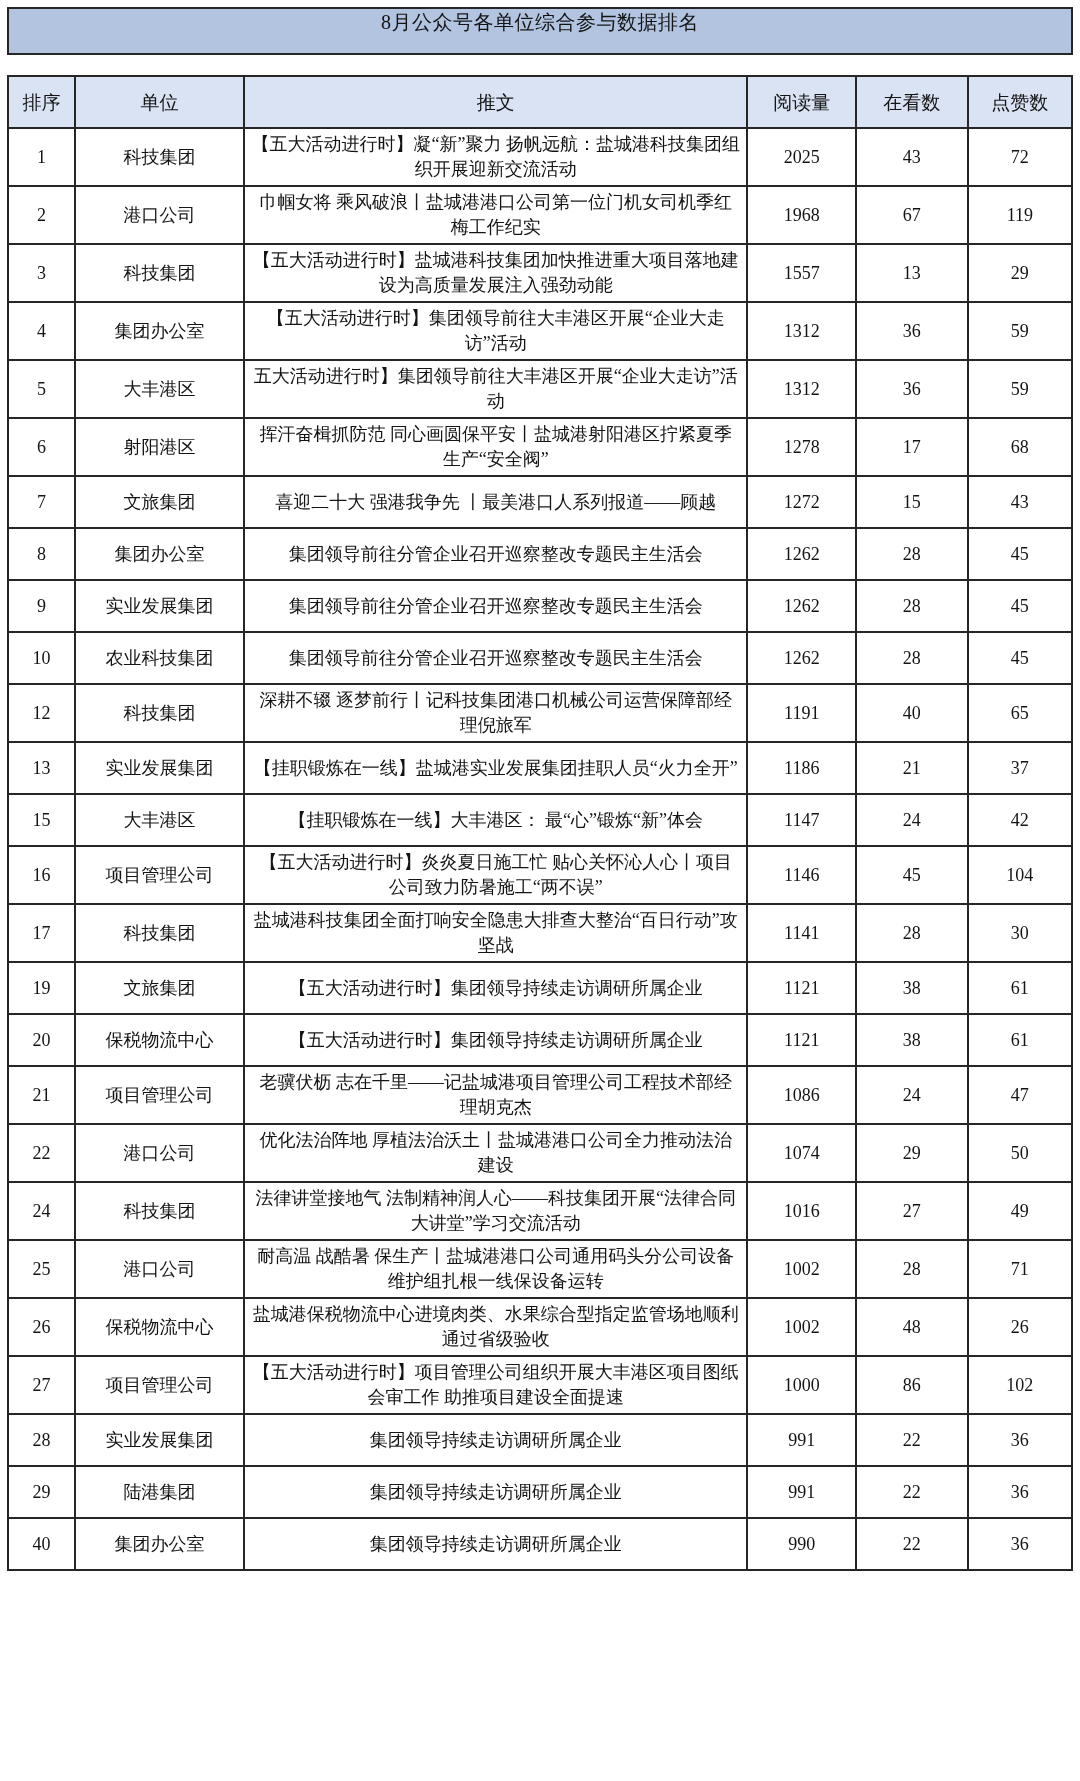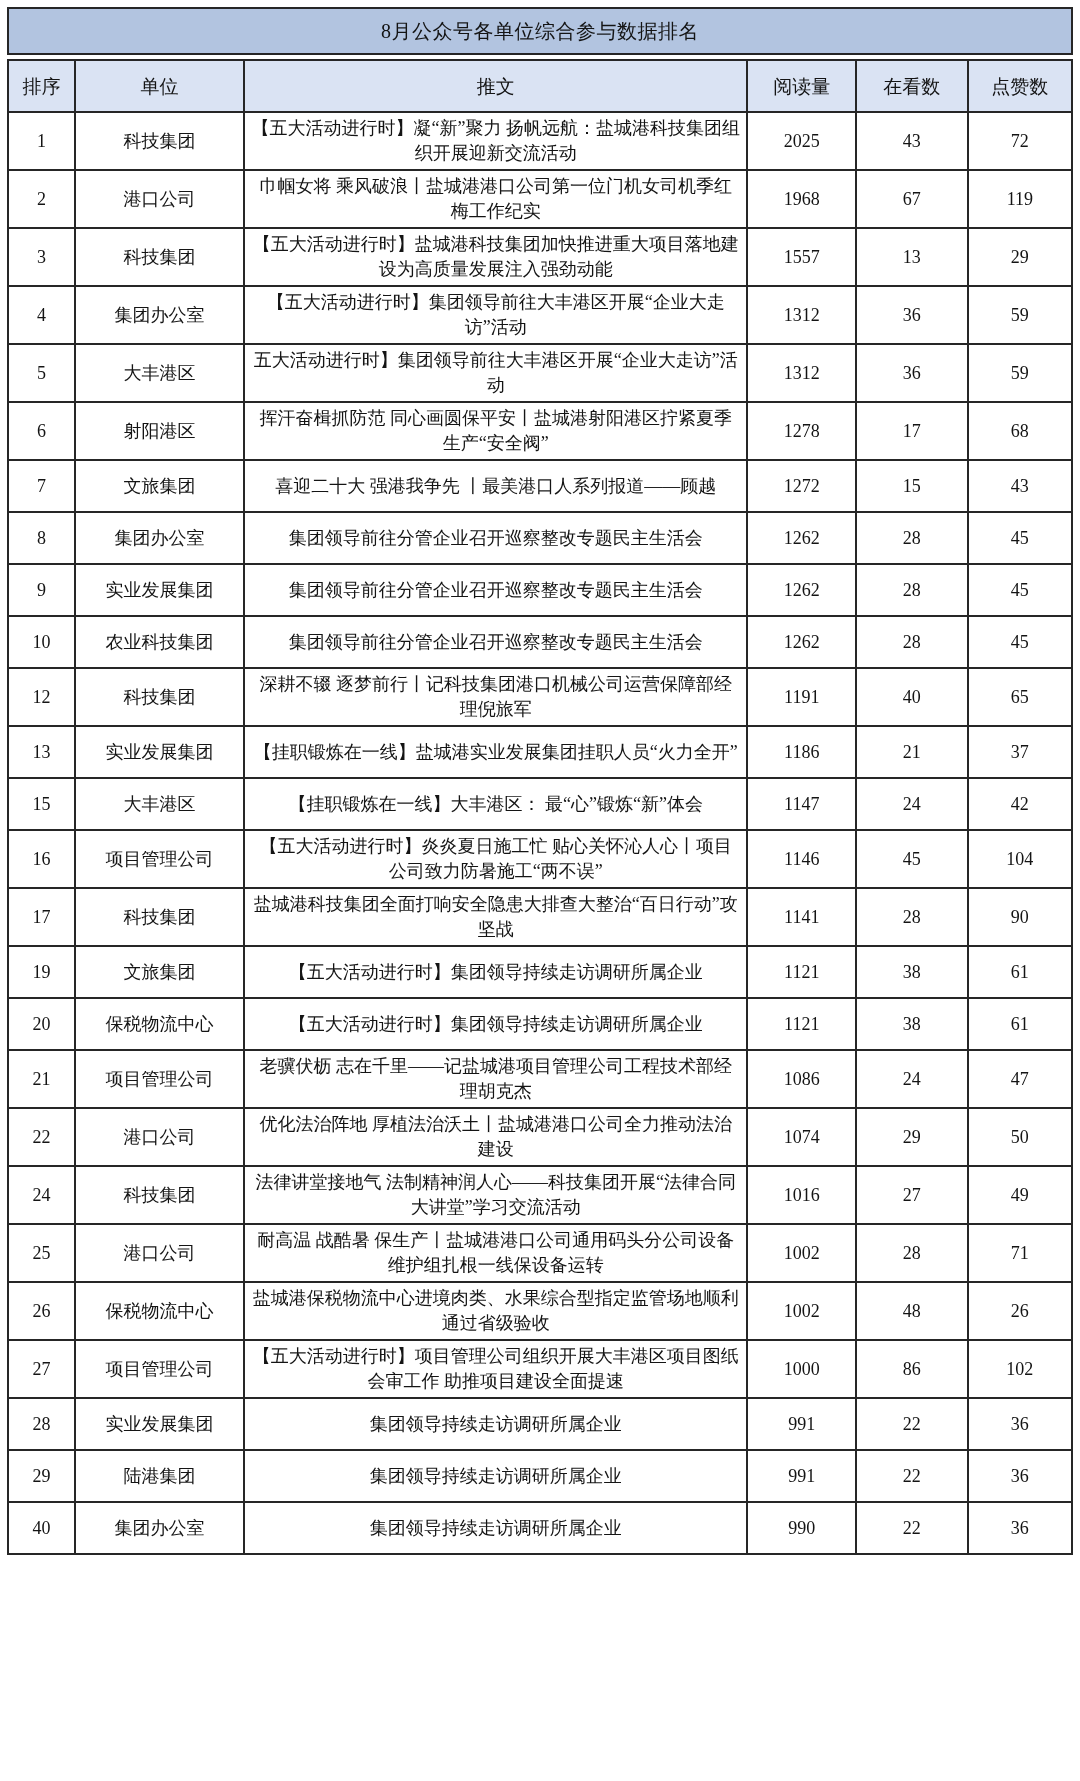--- a/index.html
+++ b/index.html
@@ -14,28 +14,28 @@
     box-sizing: border-box;
     padding: 7px 7px 8px 7px;
     background: #ffffff;
   }
   .title-band {
     box-sizing: border-box;
     border: 2px solid #262626;
     background: #b2c4e0;
     height: 48px;
     display: flex;
-    align-items: center;
+    align-items: flex-start;
     justify-content: center;
     font-size: 20px;
     letter-spacing: 0.5px;
   }
   table.ranking {
     width: 100%;
-    margin-top: 4px;
+    margin-top: 20px;
     border-collapse: collapse;
     table-layout: fixed;
   }
   table.ranking th,
   table.ranking td {
     border: 2px solid #262626;
     text-align: center;
     vertical-align: middle;
     padding: 3px 6px;
     font-size: 18px;
@@ -200,21 +200,21 @@
     <td>1146</td>
     <td>45</td>
     <td>104</td>
   </tr>
         <tr>
     <td>17</td>
     <td>科技集团</td>
     <td>盐城港科技集团全面打响安全隐患大排查大整治“百日行动”攻坚战</td>
     <td>1141</td>
     <td>28</td>
-    <td>90</td>
+    <td>30</td>
   </tr>
         <tr>
     <td>19</td>
     <td>文旅集团</td>
     <td>【五大活动进行时】集团领导持续走访调研所属企业</td>
     <td>1121</td>
     <td>38</td>
     <td>61</td>
   </tr>
         <tr>

